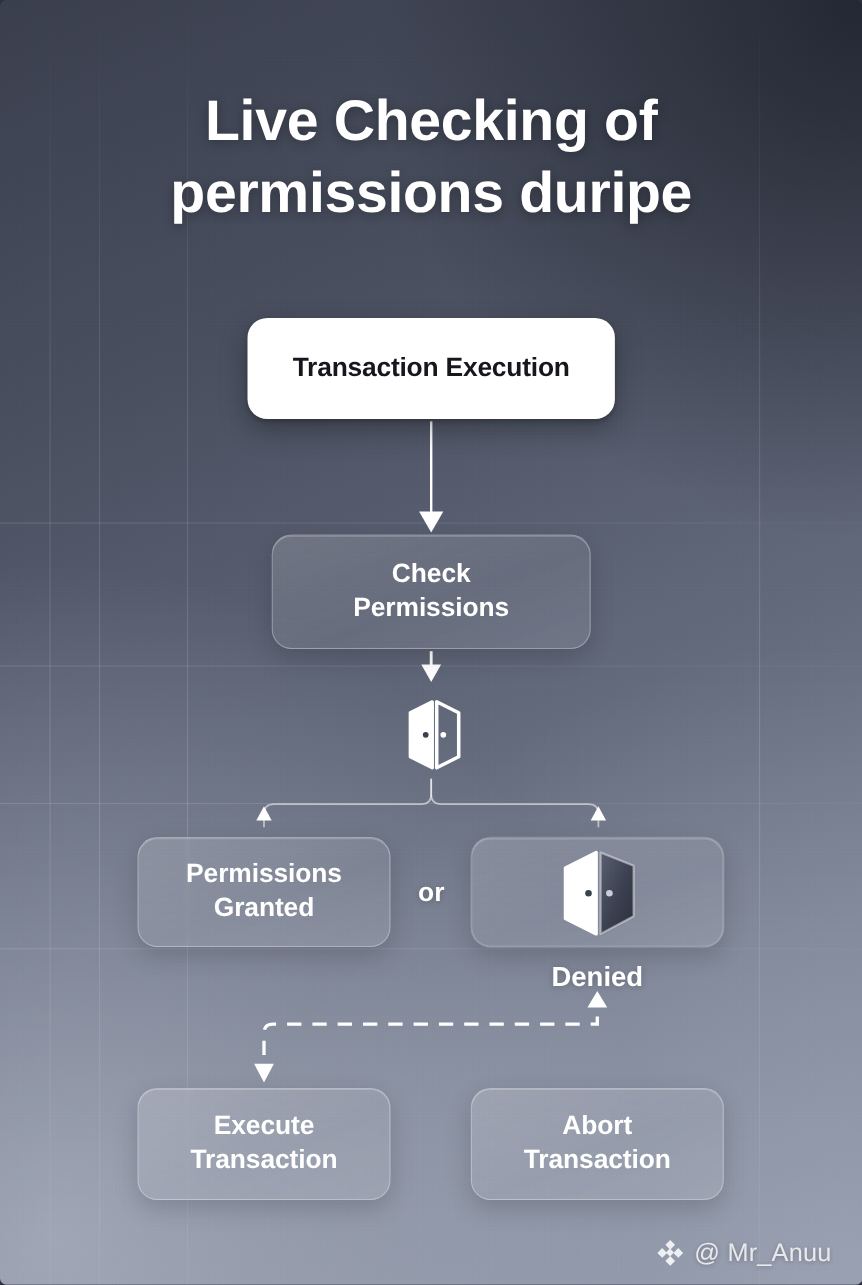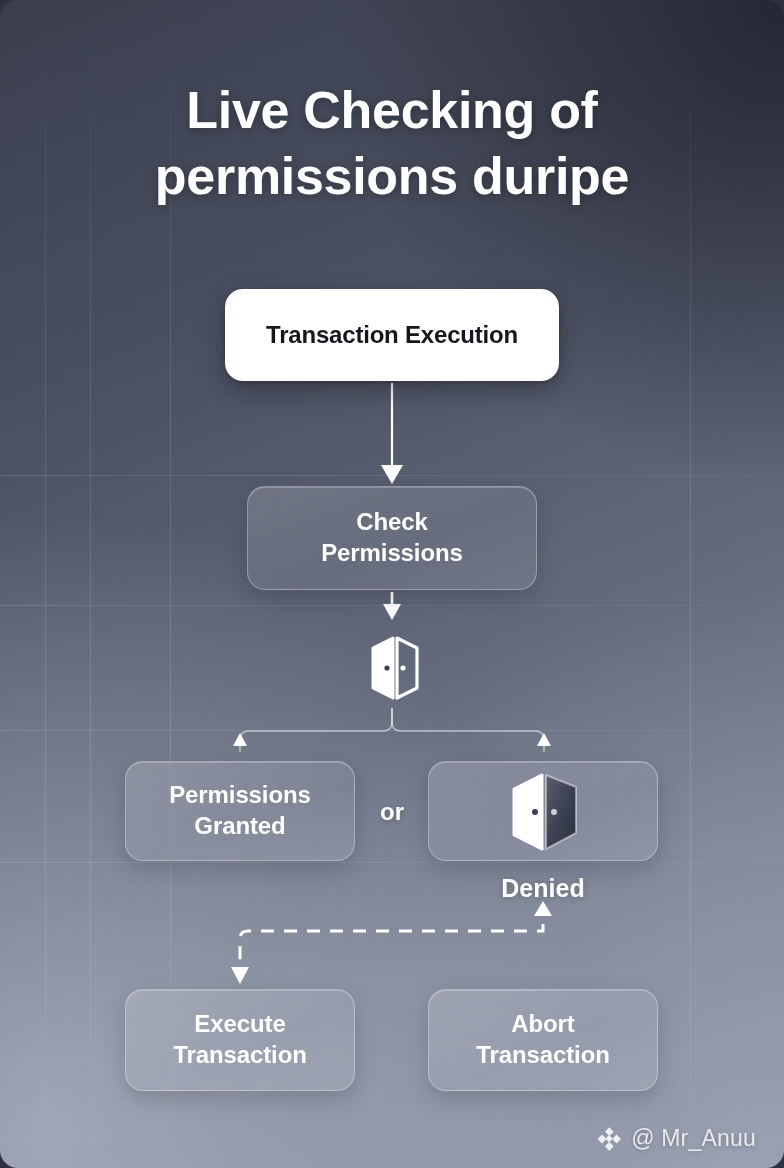--- a/index.html
+++ b/index.html
@@ -7,21 +7,21 @@
     width:784px; height:1168px;
     background:#2e3240;
     font-family:"Liberation Sans", sans-serif;
     overflow:hidden;
   }
 
   
   #canvas{
     position:relative;
     width:784px; height:1168px;
-    border-radius:18px;
+    border-radius:6px;
     overflow:hidden;
     background:
       radial-gradient(120% 90% at 6% 96%, rgba(190,196,210,.55) 0%, rgba(190,196,210,0) 58%),
       radial-gradient(110% 80% at 96% 100%, rgba(175,182,198,.42) 0%, rgba(175,182,198,0) 62%),
       radial-gradient(95% 70% at 100% 0%, rgba(30,33,44,.85) 0%, rgba(30,33,44,0) 60%),
       linear-gradient(158deg,#3a3f4e 0%, #4a5060 28%, #646b7d 58%, #7b8293 78%, #8b92a3 100%);
     isolation:isolate;
   }
   
   #canvas::after{

